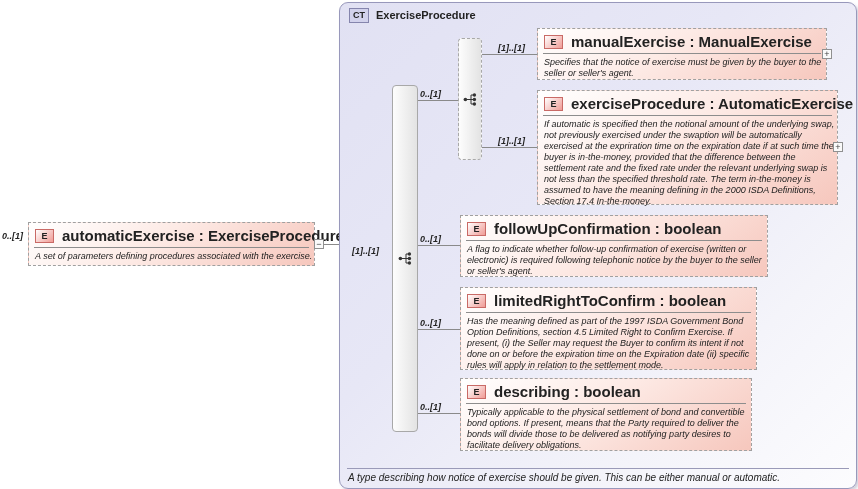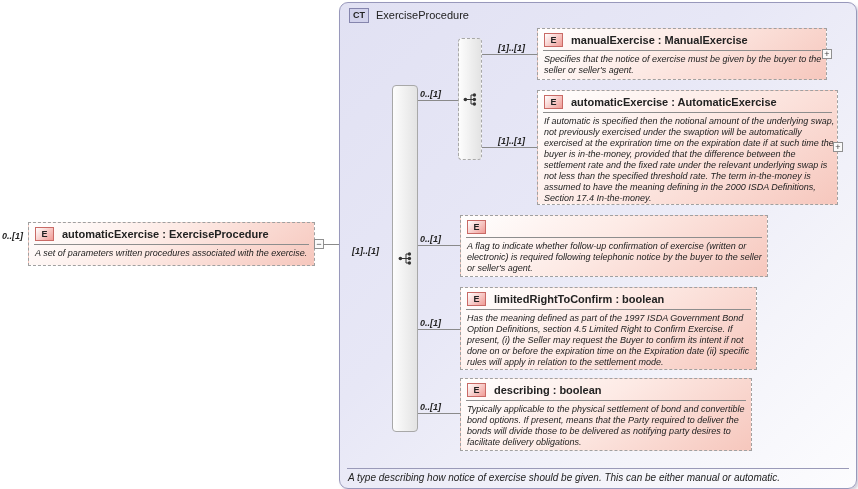--- a/index.html
+++ b/index.html
@@ -12,36 +12,36 @@
     position:absolute;left:339px;top:2px;width:516px;height:485px;
     border:1px solid #9898bb;border-radius:9px;
     background:linear-gradient(135deg,#e1e1f3 0%,#e7e7f6 40%,#f4f4fa 75%,#fcfcfe 100%);
     box-shadow:2px 2px 3px rgba(120,120,150,0.35);
   }
   .ct-badge{
     position:absolute;left:9px;top:5px;height:13px;padding:0 3px;line-height:13px;
     border:1px solid #8585ad;border-radius:0;background:#d2d2ec;
     font-size:9px;font-weight:bold;color:#222;
   }
-  .ct-title{position:absolute;left:36px;top:6px;font-size:11px;font-weight:normal;color:#222;}
+  .ct-title{position:absolute;left:36px;top:6px;font-size:11px;font-weight:bold;color:#222;}
   .ct-footer-line{position:absolute;left:7px;top:465px;width:502px;height:1px;background:#9a9ab8;}
   .ct-footer-text{position:absolute;left:8px;top:469px;width:500px;font-size:10px;font-style:italic;color:#222;}
   
   .elem-box{
     position:absolute;border:1px dashed #a0a0a0;
     background:linear-gradient(145deg,#ffffff 0%,#fdeae5 45%,#f6c7bd 100%);
     box-sizing:border-box;
   }
   .elem-title-row{display:flex;align-items:center;gap:8px;padding:4px 6px 2px 6px;}
   .e-badge{
     flex:0 0 auto;width:17px;height:12px;line-height:12px;text-align:center;
     border:1px solid #c96a66;background:linear-gradient(135deg,#ffffff,#f09b95);
     font-size:9px;font-weight:bold;color:#222;
   }
-  .elem-title{font-size:11px;font-weight:bold;color:#222;white-space:nowrap;}
+  .elem-title{font-size:15px;font-weight:bold;color:#222;white-space:nowrap;}
   .elem-sep{height:1px;background:#8d8d8d;margin:1px 5px 1px 5px;}
   .elem-ann{font-size:9px;font-style:italic;color:#222;line-height:11px;padding:2px 0 3px 6px;}
   
   .group-bar{
     position:absolute;box-sizing:border-box;border-radius:4px;
     background:linear-gradient(to right,#fdfdfd,#e3e3e3);
     display:flex;align-items:center;justify-content:center;
   }
   .bar-solid{border:1px solid #a8a8a8;}
   .bar-dashed{border:1px dashed #a8a8a8;}
@@ -67,21 +67,21 @@
 <div id="canvas">
 
   <div class="card" style="left:2px;top:231px;width:24px;text-align:left;">0..[1]</div>
 
   <div class="elem-box" style="left:28px;top:222px;width:287px;height:44px;">
     <div class="elem-title-row">
       <span class="e-badge">E</span>
       <span class="elem-title">automaticExercise : ExerciseProcedure</span>
     </div>
     <div class="elem-sep"></div>
-    <div class="elem-ann">A set of parameters written procedures associated with the exercise.</div>
+    <div class="elem-ann">A set of parameters defining procedures associated with the exercise.</div>
   </div>
 
   <div class="handle" style="left:314px;top:239px;">−</div>
 
   <div class="hline" style="left:324px;top:244px;width:21px;"></div>
   <div class="vline" style="left:344px;top:244px;height:15px;"></div>
   <div class="hline" style="left:344px;top:258px;width:48px;"></div>
 
   <div class="ct-box">
     <span class="ct-badge">CT</span>
@@ -136,30 +136,31 @@
       <span class="elem-title">manualExercise : ManualExercise</span>
     </div>
     <div class="elem-sep"></div>
     <div class="elem-ann">Specifies that the notice of exercise must be given by the buyer to the seller or seller's agent.</div>
   </div>
   <div class="handle" style="left:822px;top:49px;">+</div>
 
   <div class="elem-box" style="left:537px;top:90px;width:301px;height:115px;">
     <div class="elem-title-row">
       <span class="e-badge">E</span>
-      <span class="elem-title">automaticExercise : AutomaticExercise</span>
+      <span class="elem-title">exerciseProcedure : AutomaticExercise</span>
     </div>
     <div class="elem-sep"></div>
     <div class="elem-ann">If automatic is specified then the notional amount of the underlying swap, not previously exercised under the swaption will be automatically exercised at the expriration time on the expiration date if at such time the buyer is in-the-money, provided that the difference between the settlement rate and the fixed rate under the relevant underlying swap is not less than the specified threshold rate. The term in-the-money is assumed to have the meaning defining in the 2000 ISDA Definitions, Section 17.4 In-the-money.</div>
   </div>
   <div class="handle" style="left:833px;top:142px;">+</div>
 
   <div class="elem-box" style="left:460px;top:215px;width:308px;height:62px;">
     <div class="elem-title-row">
       <span class="e-badge">E</span>
+      <span class="elem-title">followUpConfirmation : boolean</span>
     </div>
     <div class="elem-sep"></div>
     <div class="elem-ann">A flag to indicate whether follow-up confirmation of exercise (written or electronic) is required following telephonic notice by the buyer to the seller or seller's agent.</div>
   </div>
 
   <div class="elem-box" style="left:460px;top:287px;width:297px;height:83px;">
     <div class="elem-title-row">
       <span class="e-badge">E</span>
       <span class="elem-title">limitedRightToConfirm : boolean</span>
     </div>

